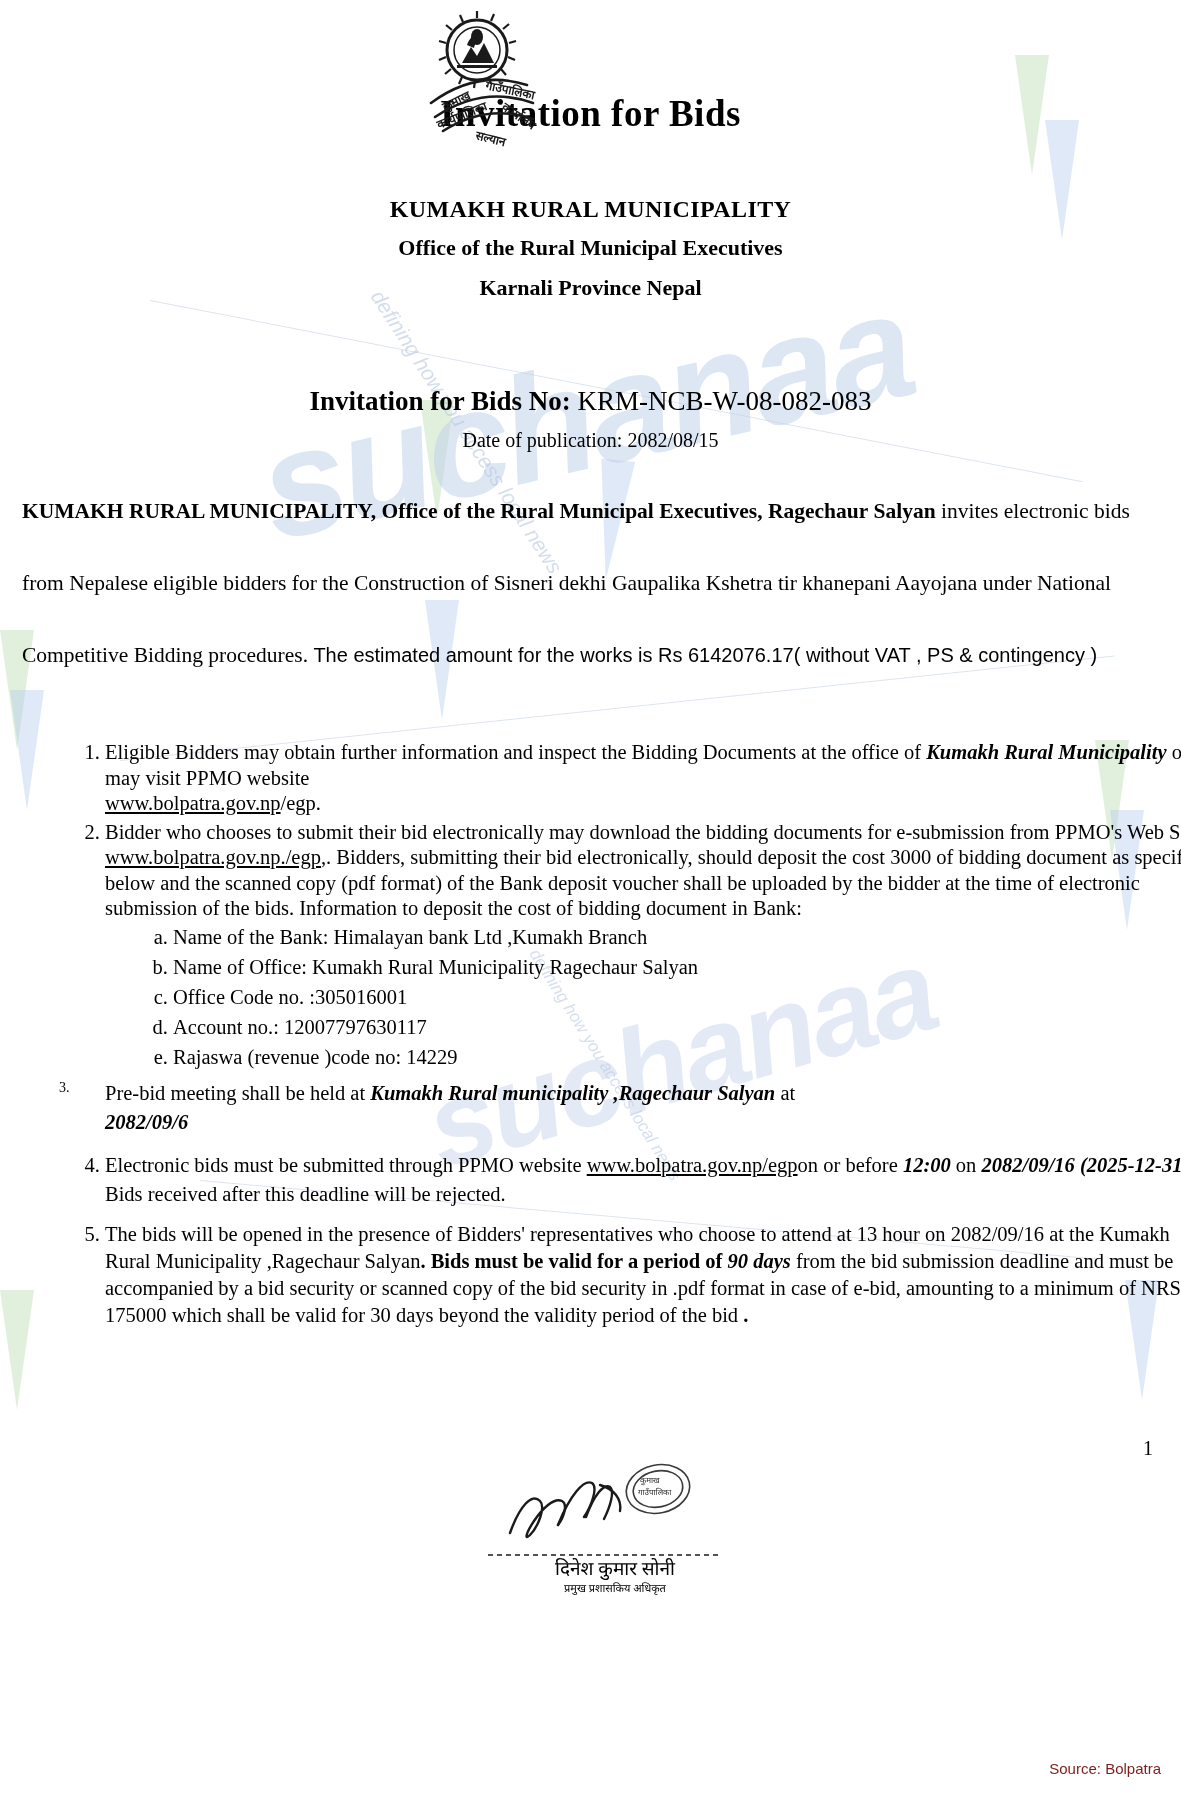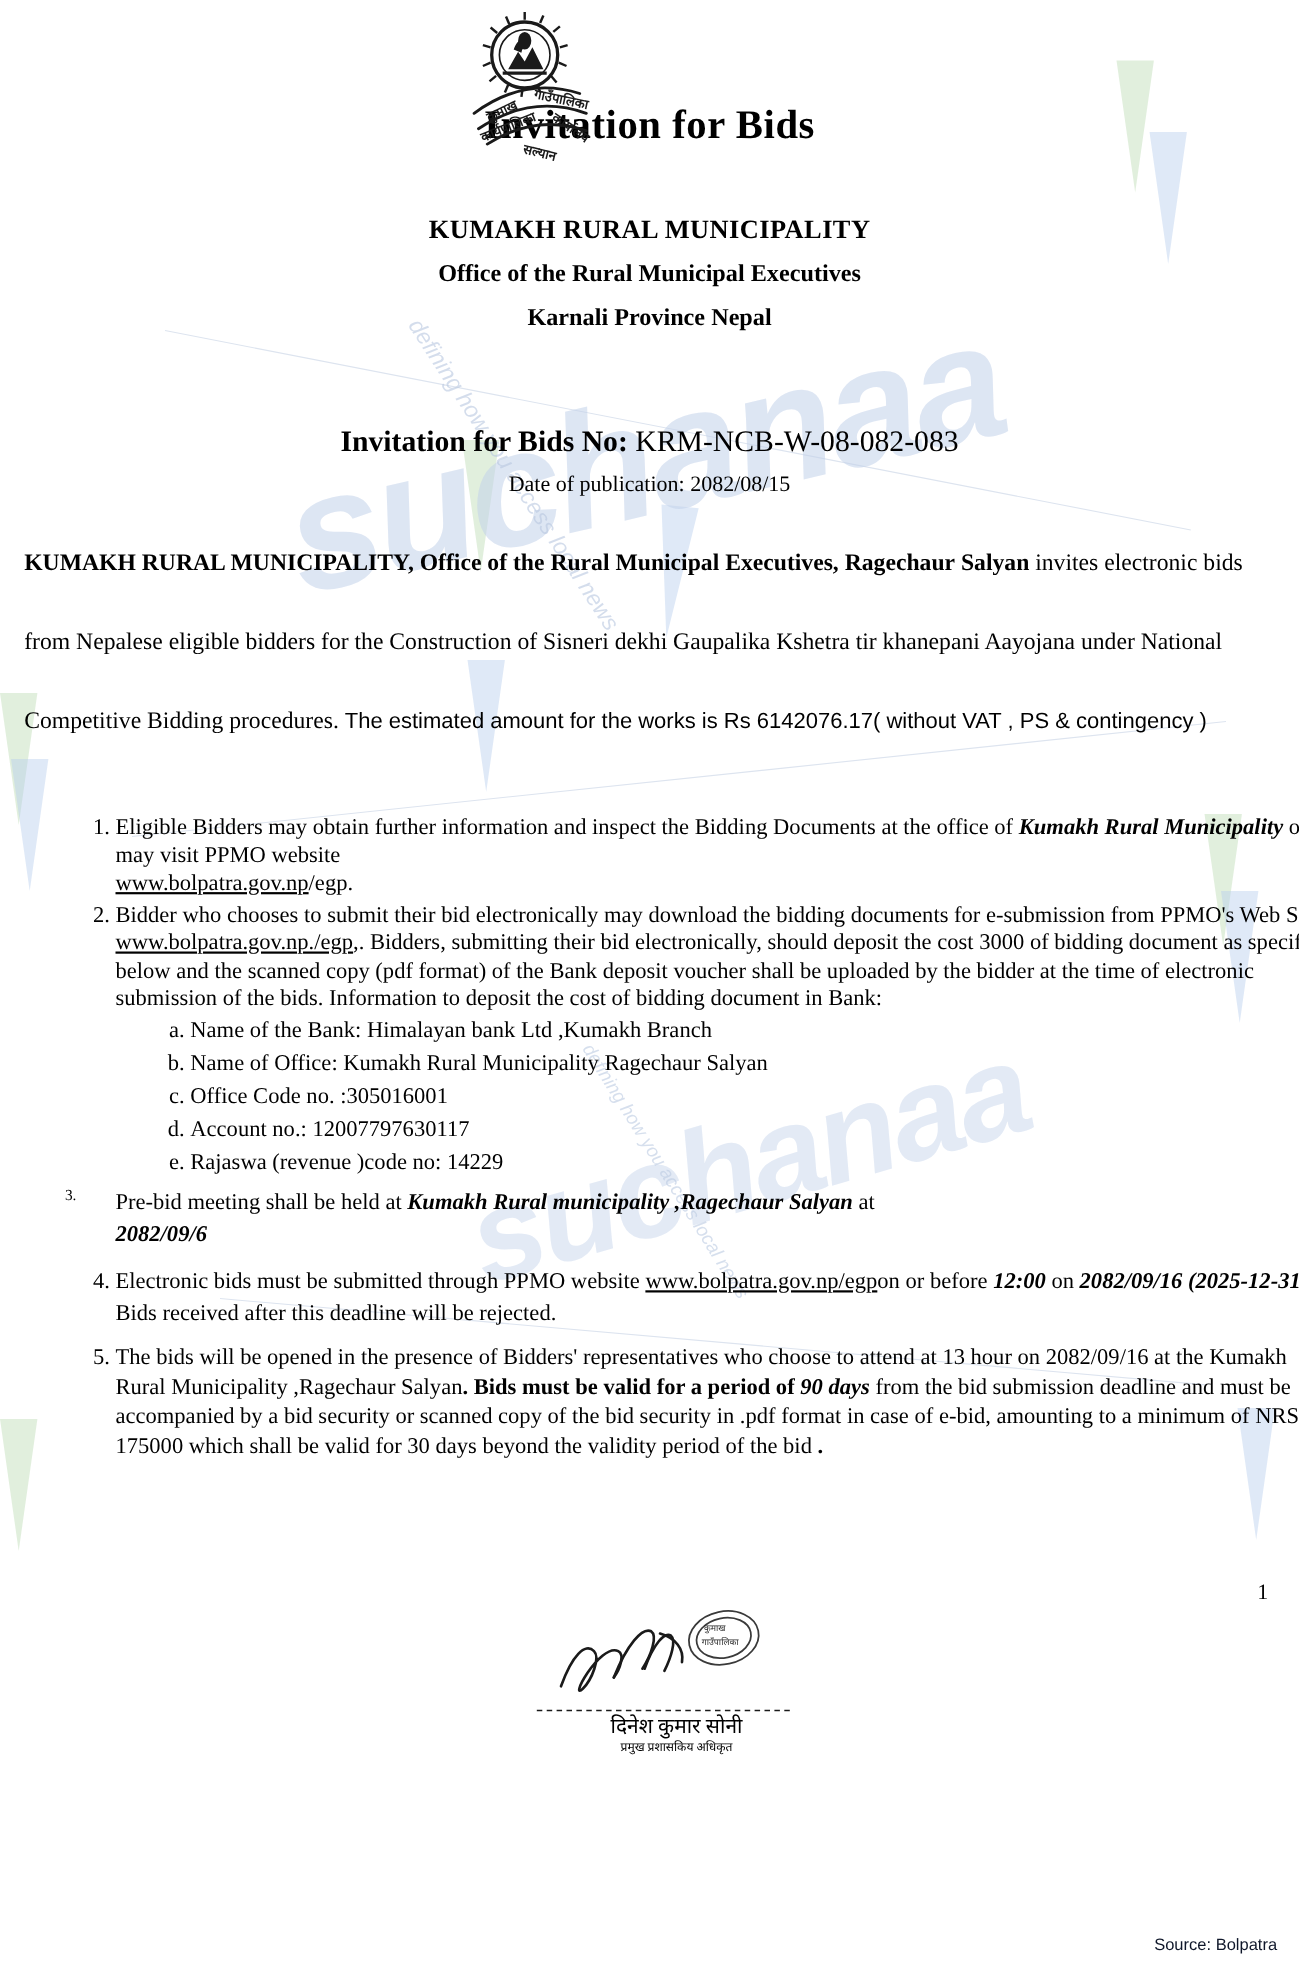--- a/index.html
+++ b/index.html
@@ -227,21 +227,21 @@
     text-align: center;
     font-size: 11px;
     z-index: 3;
   }
   .source {
     position: absolute;
     right: 20px;
     top: 1760px;
     font-size: 15px;
     font-family: "Liberation Sans", sans-serif;
-    color: #0f172a;
+    color: #7f1d1d;
   }
 </style>
 </head>
 <body>
 
 <div class="page">
 
   <div class="wm-layer">
     <div class="leaf g" style="left:420px; top:400px;"></div>
     <div class="leaf b" style="left:595px; top:460px; transform:rotate(6deg);"></div>

